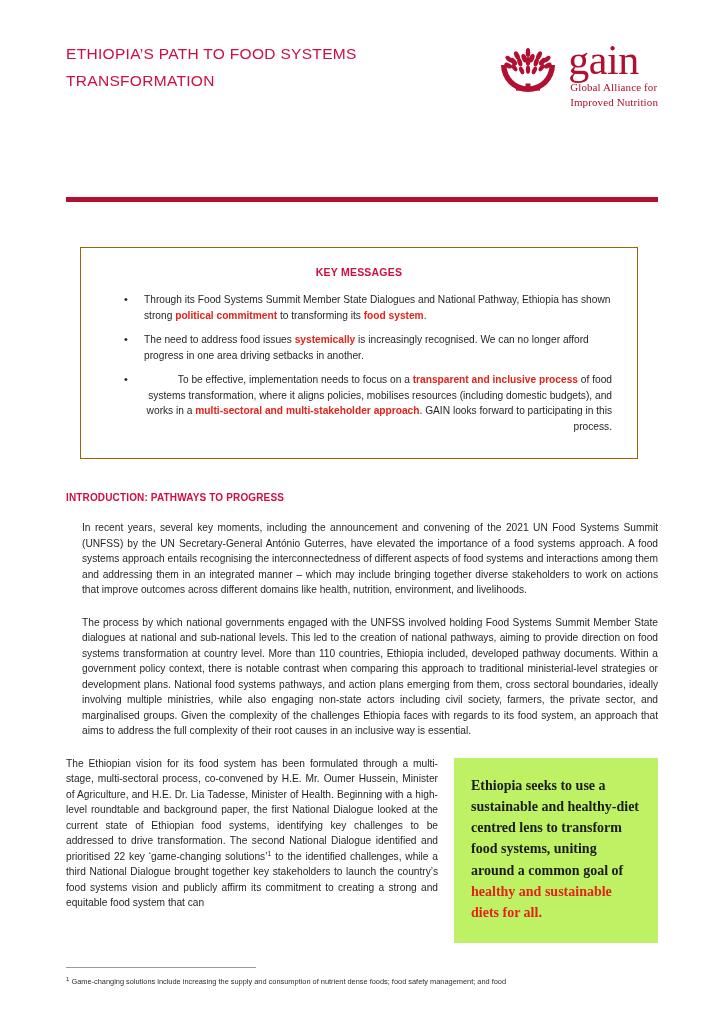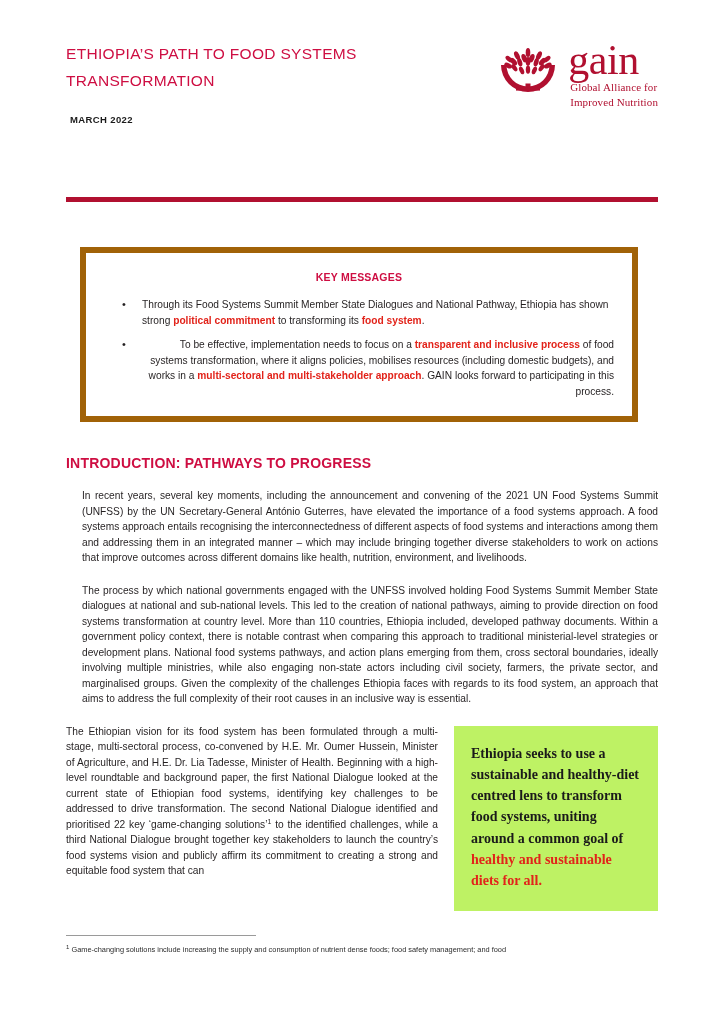--- a/index.html
+++ b/index.html
@@ -99,34 +99,34 @@
     margin-top: 37px;
     height: 5px;
     background: #b11030;
     width: 100%;
   }
 
   
   .keybox {
     margin: 45px 0 0 14px;
     width: 558px;
-    border: 6px solid #a16207;
+    border: 1px solid #a16207;
     box-sizing: border-box;
     padding: 14px 18px 17px 18px;
   }
   .keybox-title {
     text-align: center;
     font-size: 10.5px;
     font-weight: bold;
     color: #ce0e42;
     letter-spacing: 0.02em;
     margin: 4px 0 14px 0;
   }
   .keylist {
-    margin: 0;
+    margin: 7px;
     padding: 0;
     list-style: none;
   }
   .keylist li {
     position: relative;
     padding-left: 38px;
     font-size: 10.2px;
     line-height: 1.52;
     color: #231f20;
     margin-bottom: 9px;
@@ -140,21 +140,21 @@
     font-size: 11px;
     color: #231f20;
   }
   .hl {
     color: #e2231a;
     font-weight: bold;
   }
 
   
   .sec-head {
-    font-size: 14px;
+    font-size: 10px;
     font-weight: bold;
     color: #ce0e42;
     letter-spacing: 0.015em;
     margin: 33px 0 0 0;
   }
   .body-p {
     font-size: 10.2px;
     line-height: 1.52;
     color: #231f20;
     text-align: justify;
@@ -225,21 +225,20 @@
   }
 </style>
 </head>
 <body>
 
 <div class="page">
   <div class="content">
 
     <div class="header">
       <h1 class="doc-title">ETHIOPIA’S PATH TO FOOD SYSTEMS TRANSFORMATION</h1>
-      <div class="doc-date">MARCH 2022</div>
 
       <div class="logo">
         <svg class="logo-mark" viewBox="0 0 62 50">
           <g fill="#b11030">
 
             <path d="M4 23 A27 27 0 0 0 58 23 L52.5 23 A21.5 21.5 0 0 1 9.5 23 Z"></path>
 
             <rect x="28.5" y="41.5" width="5" height="4"></rect>
             <rect x="19" y="45" width="24" height="3.6"></rect>
 
@@ -276,20 +275,21 @@
         </span>
       </div>
     </div>
 
     <div class="rule-red"></div>
 
     <div class="keybox">
       <div class="keybox-title">KEY MESSAGES</div>
       <ul class="keylist" id="keylist">
           <li><span>Through its Food Systems Summit Member State Dialogues and National Pathway, Ethiopia has shown strong </span><span class="hl">political commitment</span><span> to transforming its </span><span class="hl">food system</span><span>.</span></li>
+          <li><span>The need to address food issues </span><span class="hl">systemically</span><span> is increasingly recognised. We can no longer afford progress in one area driving setbacks in another.</span></li>
           <li><span>To be effective, implementation needs to focus on a </span><span class="hl">transparent and inclusive process</span><span> of food systems transformation, where it aligns policies, mobilises resources (including domestic budgets), and works in a </span><span class="hl">multi-sectoral and multi-stakeholder approach</span><span>. GAIN looks forward to participating in this process.</span></li>
         </ul>
     </div>
 
     <div>
       <div class="sec-head">INTRODUCTION: PATHWAYS TO PROGRESS</div>
       <p class="body-p">In recent years, several key moments, including the announcement and convening of the 2021 UN Food Systems Summit (UNFSS) by the UN Secretary-General António Guterres, have elevated the importance of a food systems approach. A food systems approach entails recognising the interconnectedness of different aspects of food systems and interactions among them and addressing them in an integrated manner – which may include bringing together diverse stakeholders to work on actions that improve outcomes across different domains like health, nutrition, environment, and livelihoods.</p>
       <p class="body-p">The process by which national governments engaged with the UNFSS involved holding Food Systems Summit Member State dialogues at national and sub-national levels. This led to the creation of national pathways, aiming to provide direction on food systems transformation at country level. More than 110 countries, Ethiopia included, developed pathway documents. Within a government policy context, there is notable contrast when comparing this approach to traditional ministerial-level strategies or development plans. National food systems pathways, and action plans emerging from them, cross sectoral boundaries, ideally involving multiple ministries, while also engaging non-state actors including civil society, farmers, the private sector, and marginalised groups. Given the complexity of the challenges Ethiopia faces with regards to its food system, an approach that aims to address the full complexity of their root causes in an inclusive way is essential.</p>
     </div>
 

